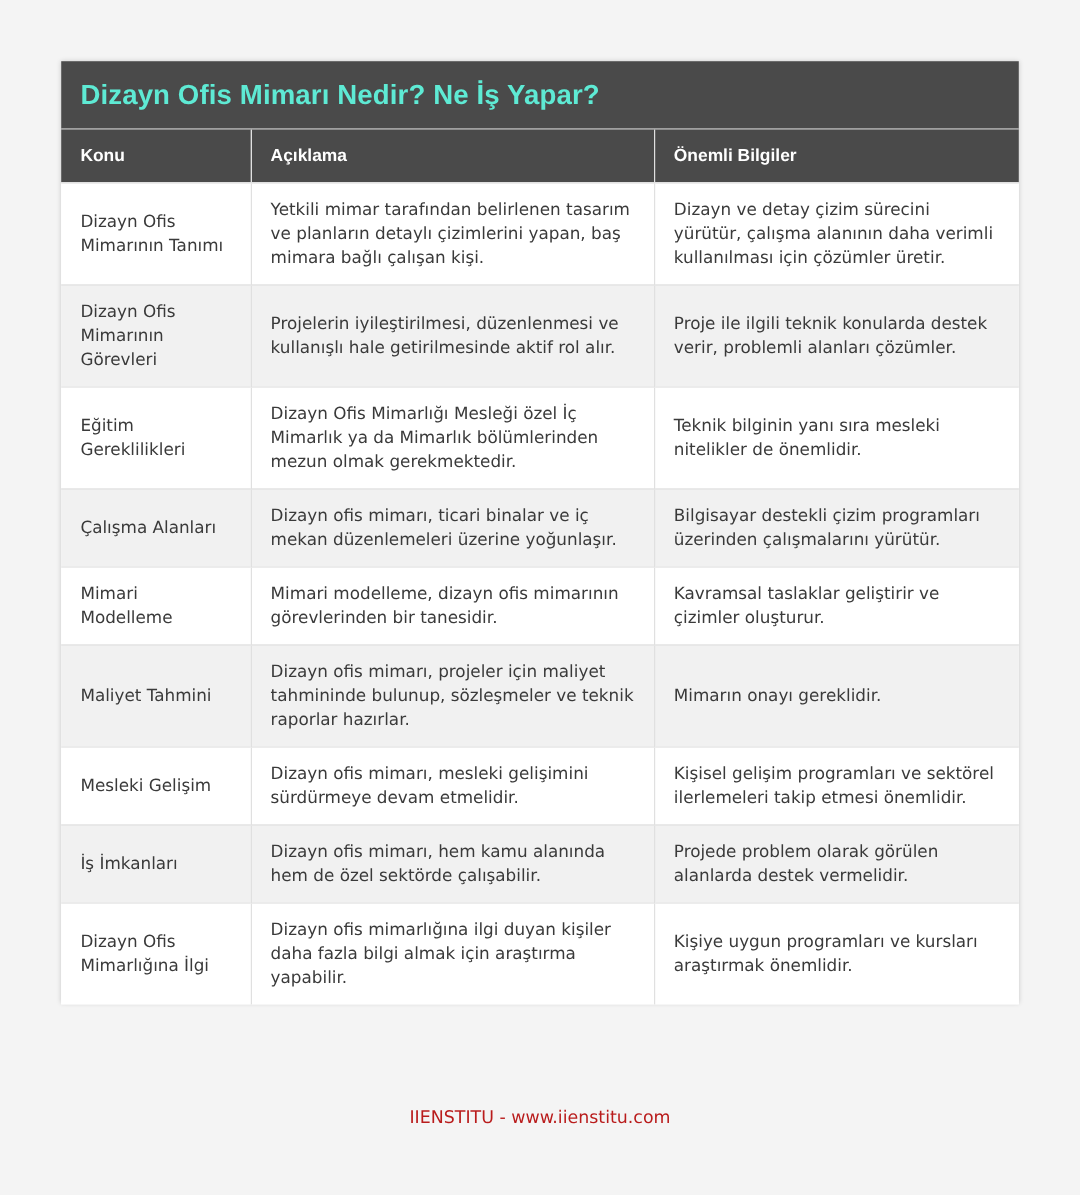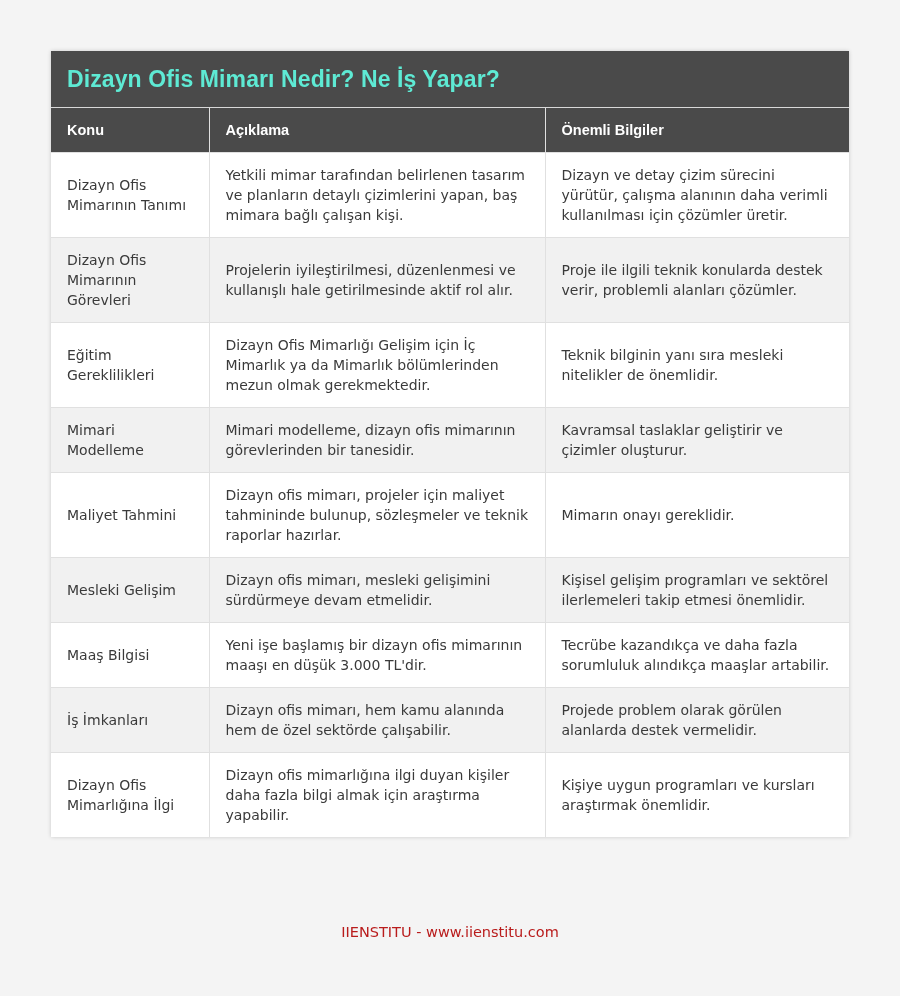--- a/index.html
+++ b/index.html
@@ -99,42 +99,42 @@
         <td>Yetkili mimar tarafından belirlenen tasarım ve planların detaylı çizimlerini yapan, baş mimara bağlı çalışan kişi.</td>
         <td>Dizayn ve detay çizim sürecini yürütür, çalışma alanının daha verimli kullanılması için çözümler üretir.</td>
       </tr>
       <tr class="h85">
         <td>Dizayn Ofis Mimarının Görevleri</td>
         <td>Projelerin iyileştirilmesi, düzenlenmesi ve kullanışlı hale getirilmesinde aktif rol alır.</td>
         <td>Proje ile ilgili teknik konularda destek verir, problemli alanları çözümler.</td>
       </tr>
       <tr class="h85">
         <td>Eğitim Gereklilikleri</td>
-        <td>Dizayn Ofis Mimarlığı Gelişim için İç Mimarlık ya da Mimarlık bölümlerinden mezun olmak gerekmektedir.</td>
+        <td>Dizayn Ofis Mimarlığı Mesleği özel İç Mimarlık ya da Mimarlık bölümlerinden mezun olmak gerekmektedir.</td>
         <td>Teknik bilginin yanı sıra mesleki nitelikler de önemlidir.</td>
+      </tr>
+      <tr class="h65">
+        <td>Çalışma Alanları</td>
+        <td>Dizayn ofis mimarı, ticari binalar ve iç mekan düzenlemeleri üzerine yoğunlaşır.</td>
+        <td>Bilgisayar destekli çizim programları üzerinden çalışmalarını yürütür.</td>
       </tr>
       <tr class="h65">
         <td>Mimari Modelleme</td>
         <td>Mimari modelleme, dizayn ofis mimarının görevlerinden bir tanesidir.</td>
         <td>Kavramsal taslaklar geliştirir ve çizimler oluşturur.</td>
       </tr>
       <tr class="h85">
         <td>Maliyet Tahmini</td>
         <td>Dizayn ofis mimarı, projeler için maliyet tahmininde bulunup, sözleşmeler ve teknik raporlar hazırlar.</td>
         <td>Mimarın onayı gereklidir.</td>
       </tr>
       <tr class="h65">
         <td>Mesleki Gelişim</td>
         <td>Dizayn ofis mimarı, mesleki gelişimini sürdürmeye devam etmelidir.</td>
         <td>Kişisel gelişim programları ve sektörel ilerlemeleri takip etmesi önemlidir.</td>
-      </tr>
-      <tr class="h65">
-        <td>Maaş Bilgisi</td>
-        <td>Yeni işe başlamış bir dizayn ofis mimarının maaşı en düşük 3.000 TL'dir.</td>
-        <td>Tecrübe kazandıkça ve daha fazla sorumluluk alındıkça maaşlar artabilir.</td>
       </tr>
       <tr class="h65">
         <td>İş İmkanları</td>
         <td>Dizayn ofis mimarı, hem kamu alanında hem de özel sektörde çalışabilir.</td>
         <td>Projede problem olarak görülen alanlarda destek vermelidir.</td>
       </tr>
       <tr class="h85">
         <td>Dizayn Ofis Mimarlığına İlgi</td>
         <td>Dizayn ofis mimarlığına ilgi duyan kişiler daha fazla bilgi almak için araştırma yapabilir.</td>
         <td>Kişiye uygun programları ve kursları araştırmak önemlidir.</td>

